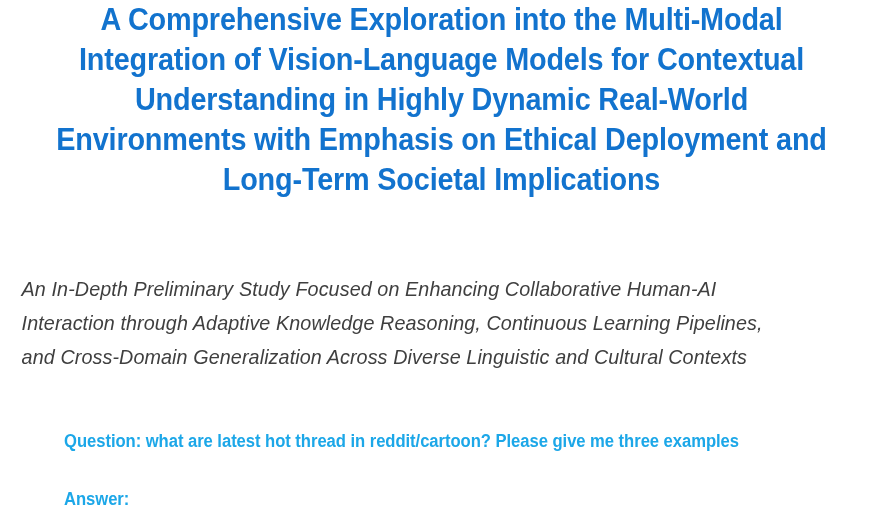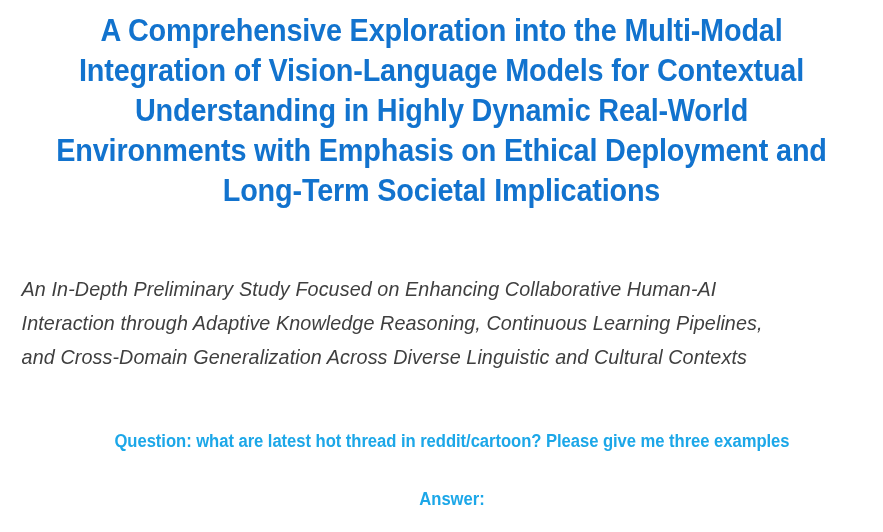--- a/index.html
+++ b/index.html
@@ -19,21 +19,21 @@
     width: 883px;
     height: 532px;
     background: #ffffff;
     box-sizing: border-box;
   }
 
   
   .title-block {
     position: absolute;
     left: 0;
-    top: 11px;
+    top: 0;
     width: 883px;
     text-align: center;
   }
   .title-line {
     display: block;
     font-family: "Liberation Sans Narrow", "Liberation Sans", "DejaVu Sans", sans-serif;
     font-weight: 700;
     font-size: 31px;
     line-height: 40px;
     letter-spacing: -0.2px;
@@ -61,24 +61,23 @@
     letter-spacing: 0.1px;
     color: #3f3f3f;
     white-space: nowrap;
     transform: scaleX(0.94);
     transform-origin: center center;
   }
 
   
   .qa-block {
     position: absolute;
-    left: 72px;
+    left: 64px;
     top: 430px;
     width: 800px;
-    text-align: center;
   }
   .qa-line {
     display: block;
     font-family: "Liberation Sans Narrow", "Liberation Sans", "DejaVu Sans", sans-serif;
     font-weight: 700;
     font-size: 17.5px;
     line-height: 22px;
     letter-spacing: -0.05px;
     color: #1ca7e8;
     white-space: nowrap;

